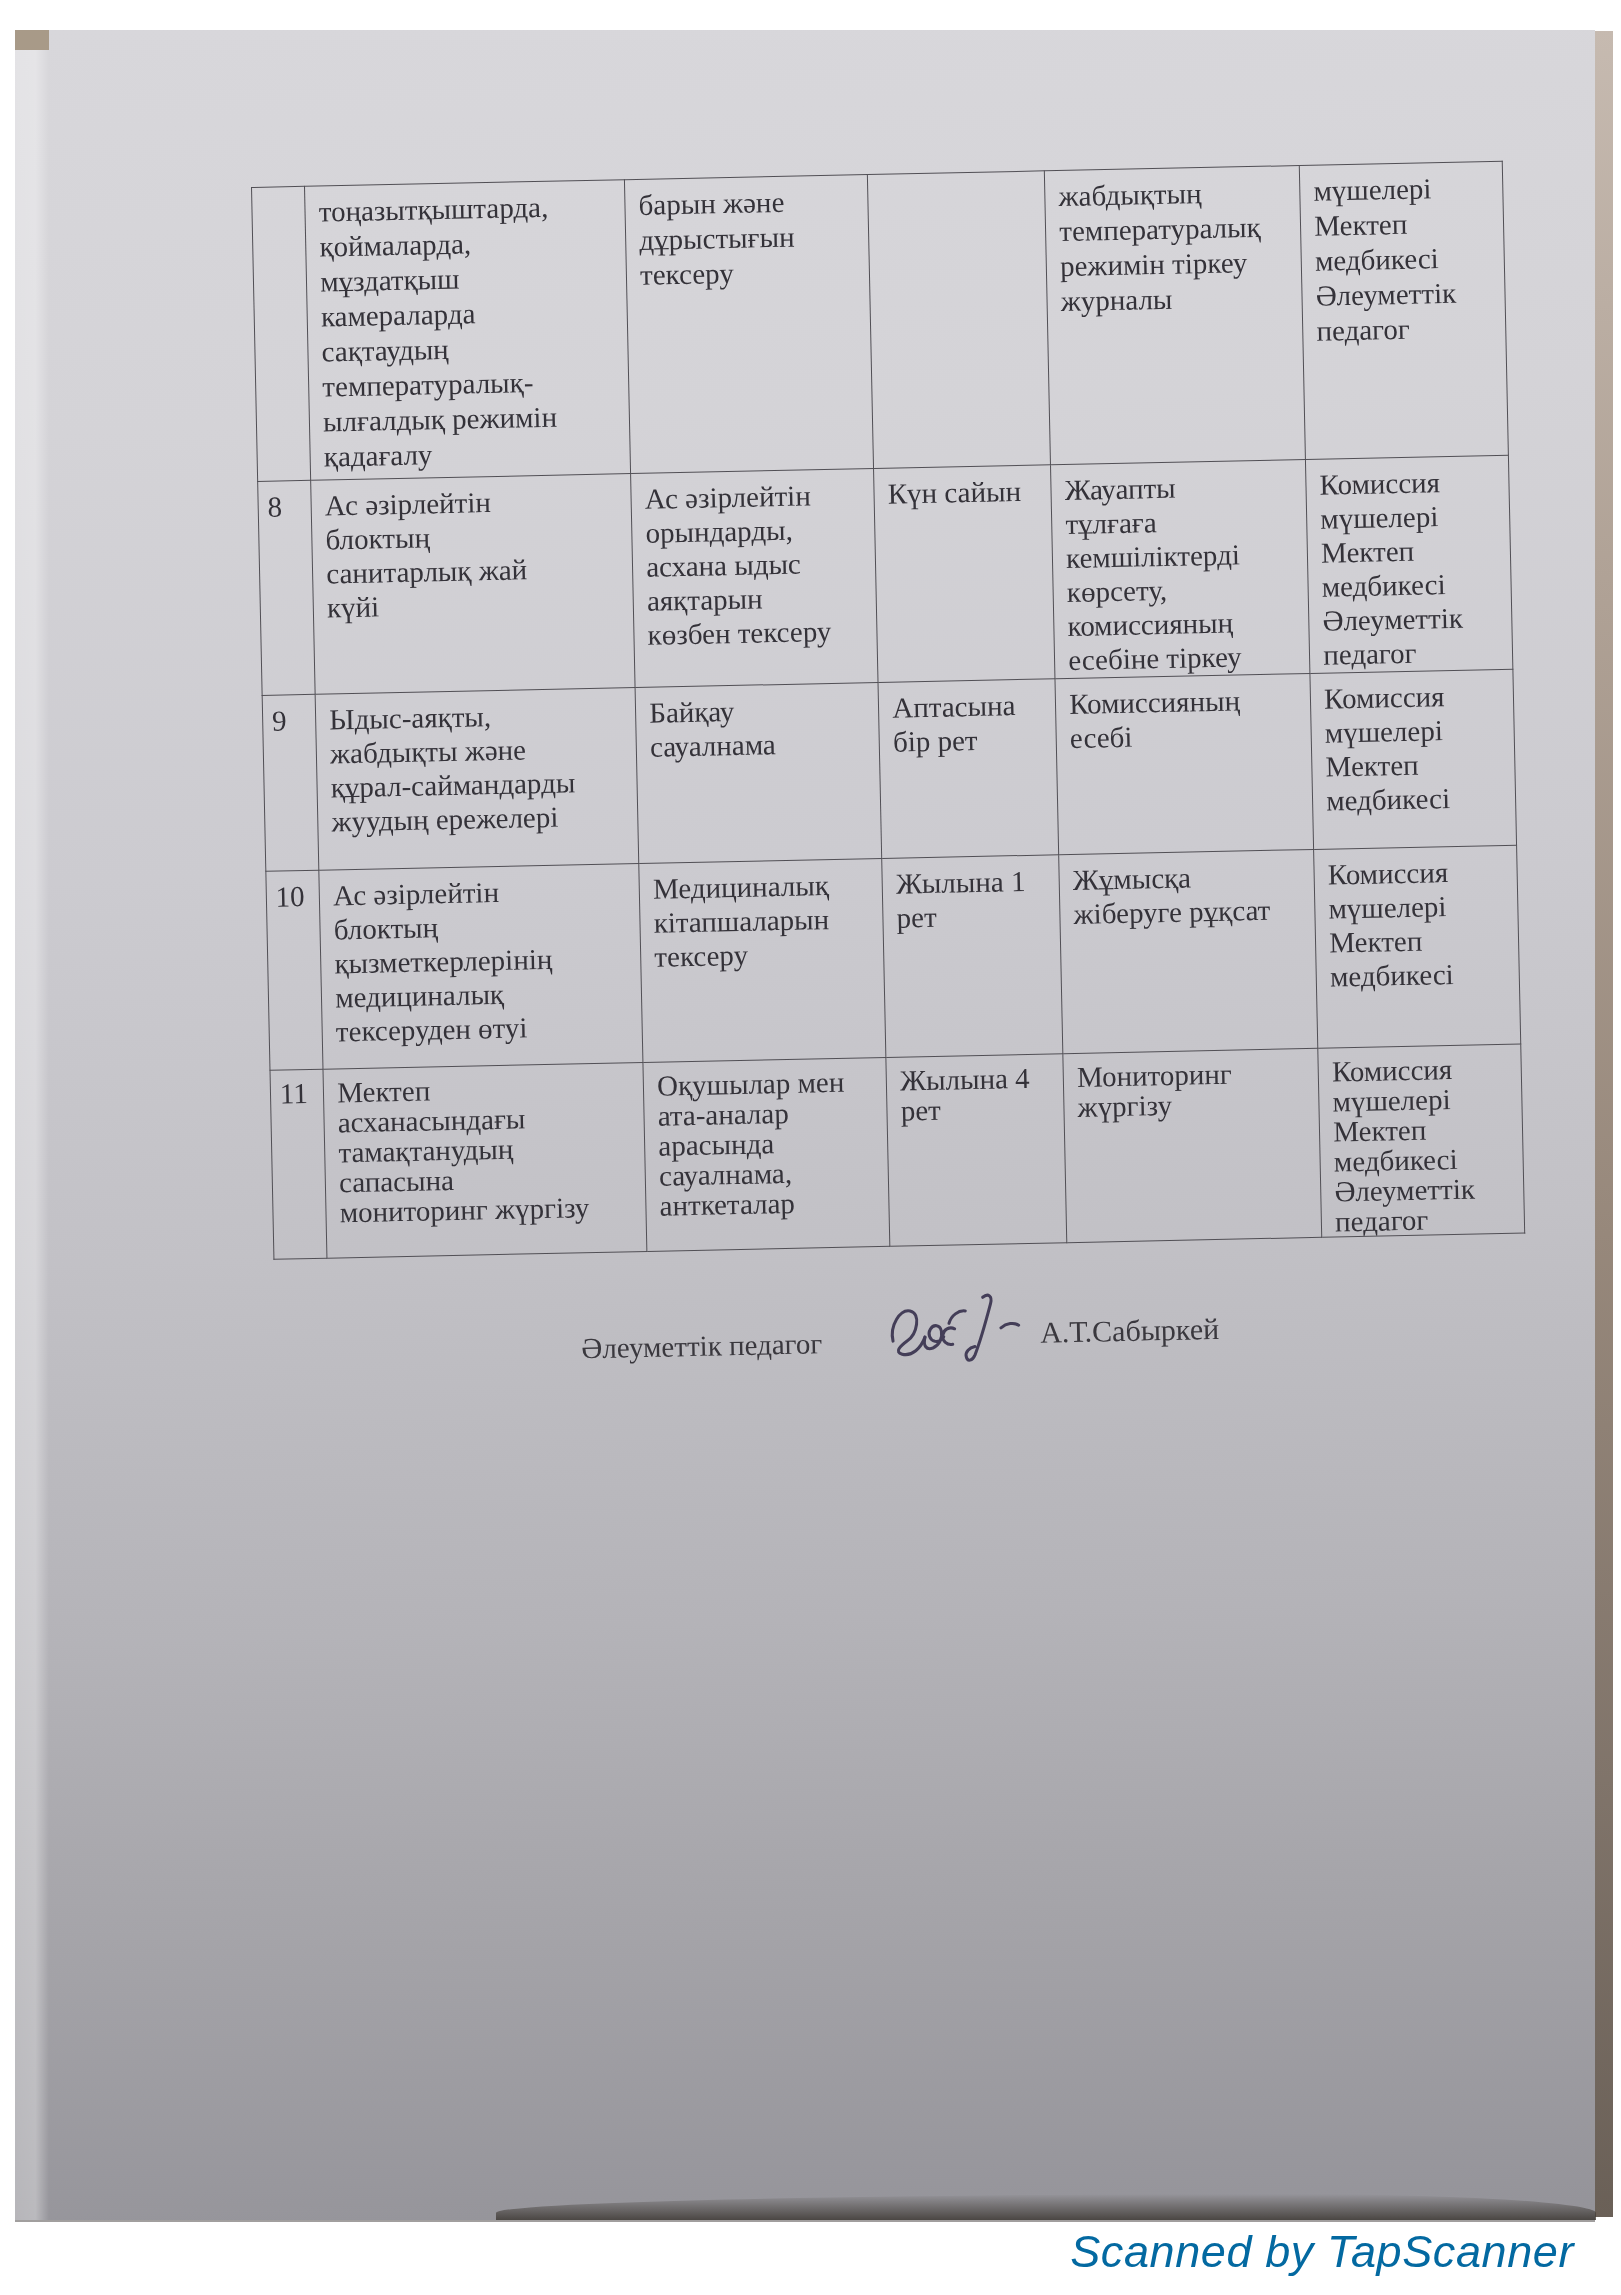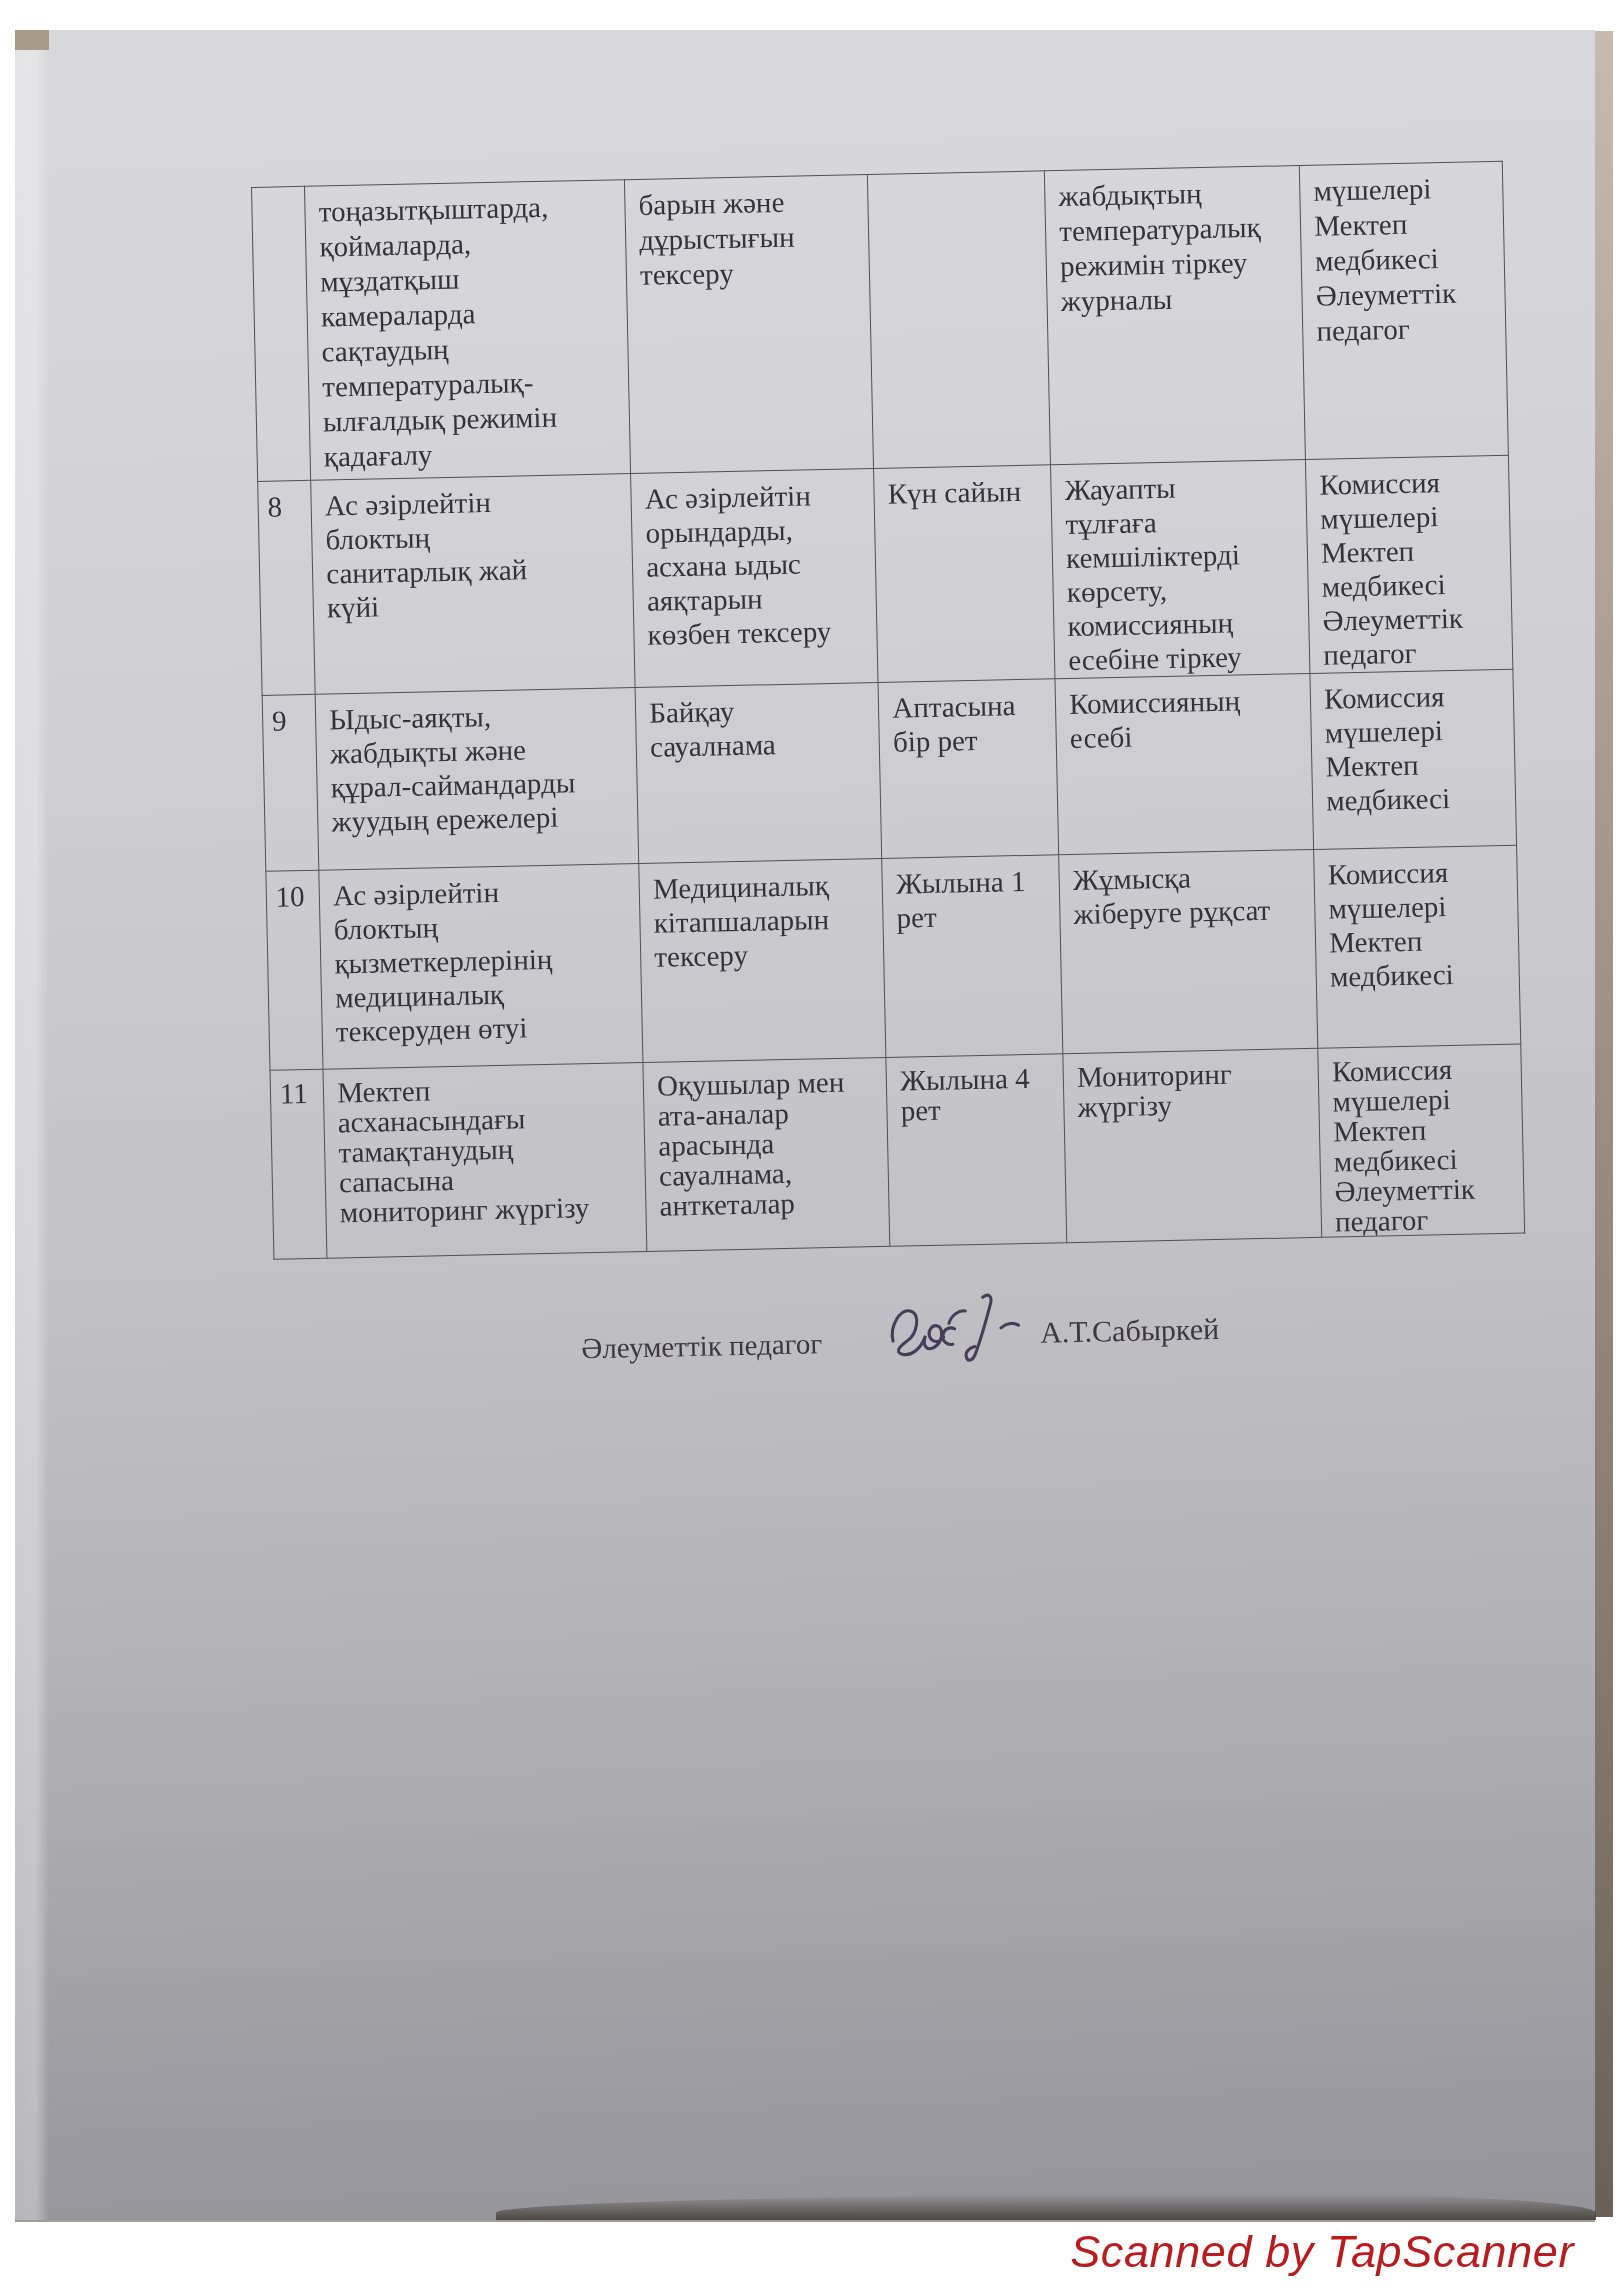--- a/index.html
+++ b/index.html
@@ -59,21 +59,21 @@
   .sig-label,.sig-name{
     position:absolute;color:#3a383e;white-space:nowrap;
   }
   .sig-label{left:306px;top:1152px;font-size:29px;}
   .sig-name{left:765px;top:1145px;font-size:30px;}
   .sig-mark{position:absolute;left:610px;top:1112px;}
   
   .watermark{
     position:absolute;right:48px;top:2226px;
     font-family:"Liberation Sans","DejaVu Sans",sans-serif;
-    font-style:italic;font-size:45px;color:#b91c1c;
+    font-style:italic;font-size:45px;color:#0369a1;
     letter-spacing:0.6px;white-space:nowrap;
   }
 </style>
 </head>
 <body>
 
 <div class="paper">
   <div class="edge-band"></div>
 </div>
 <div class="tape"></div>

